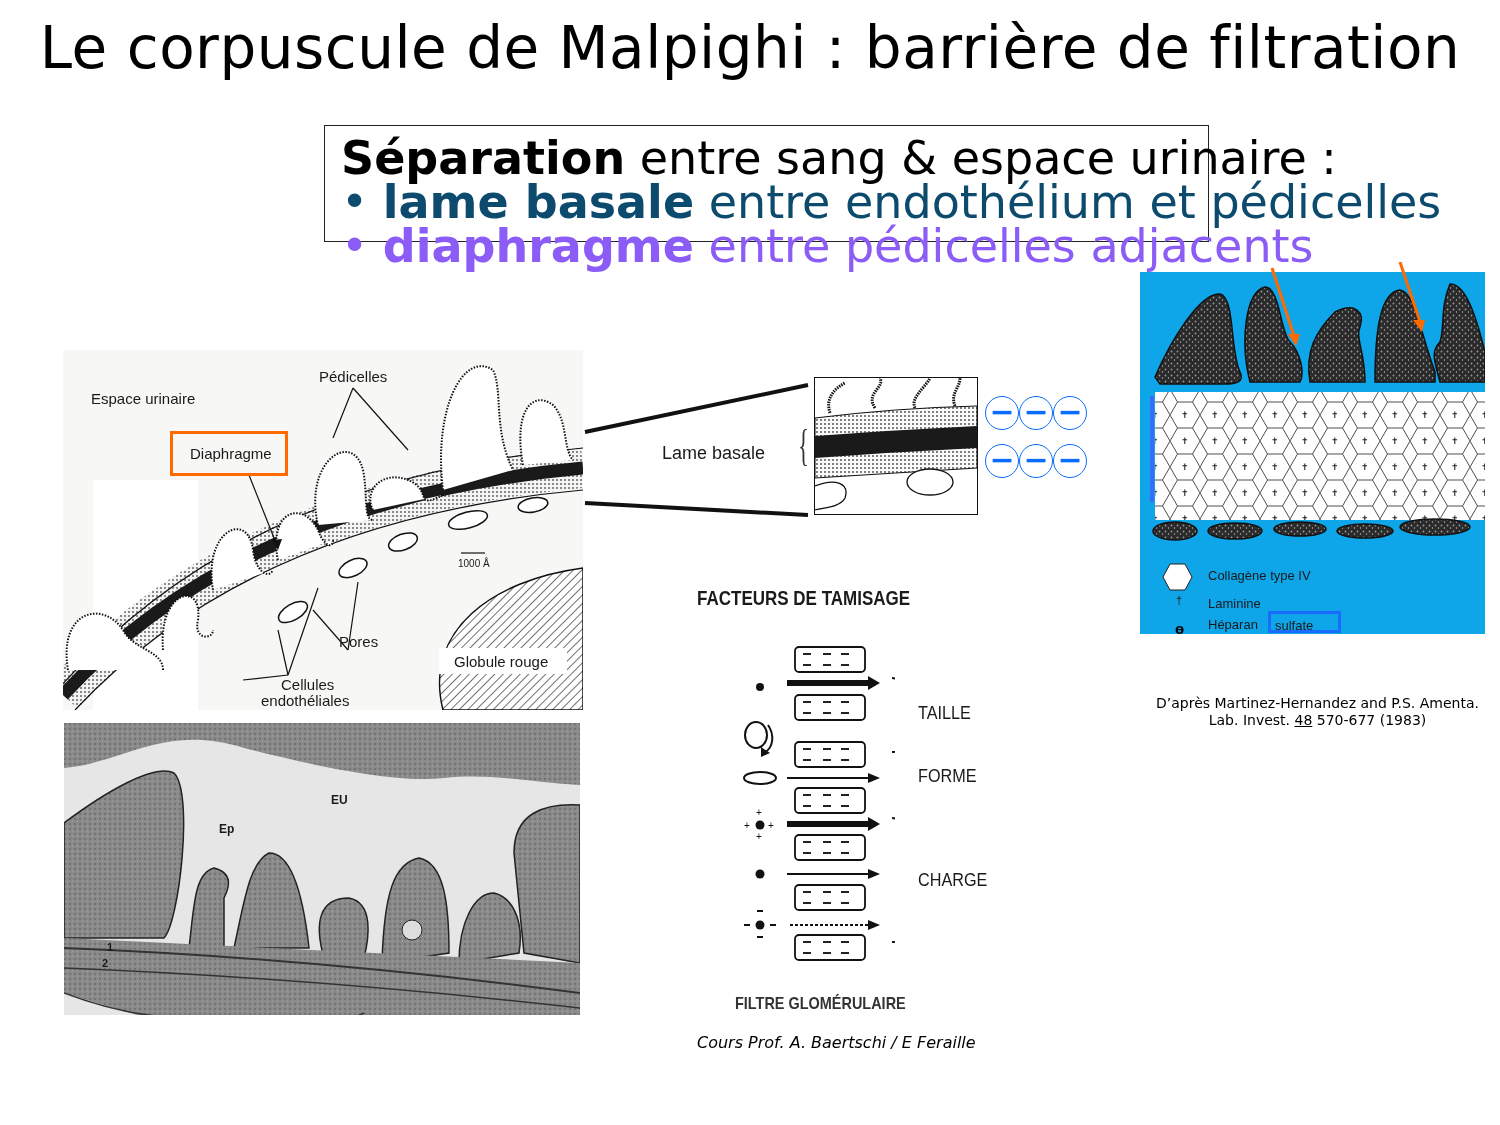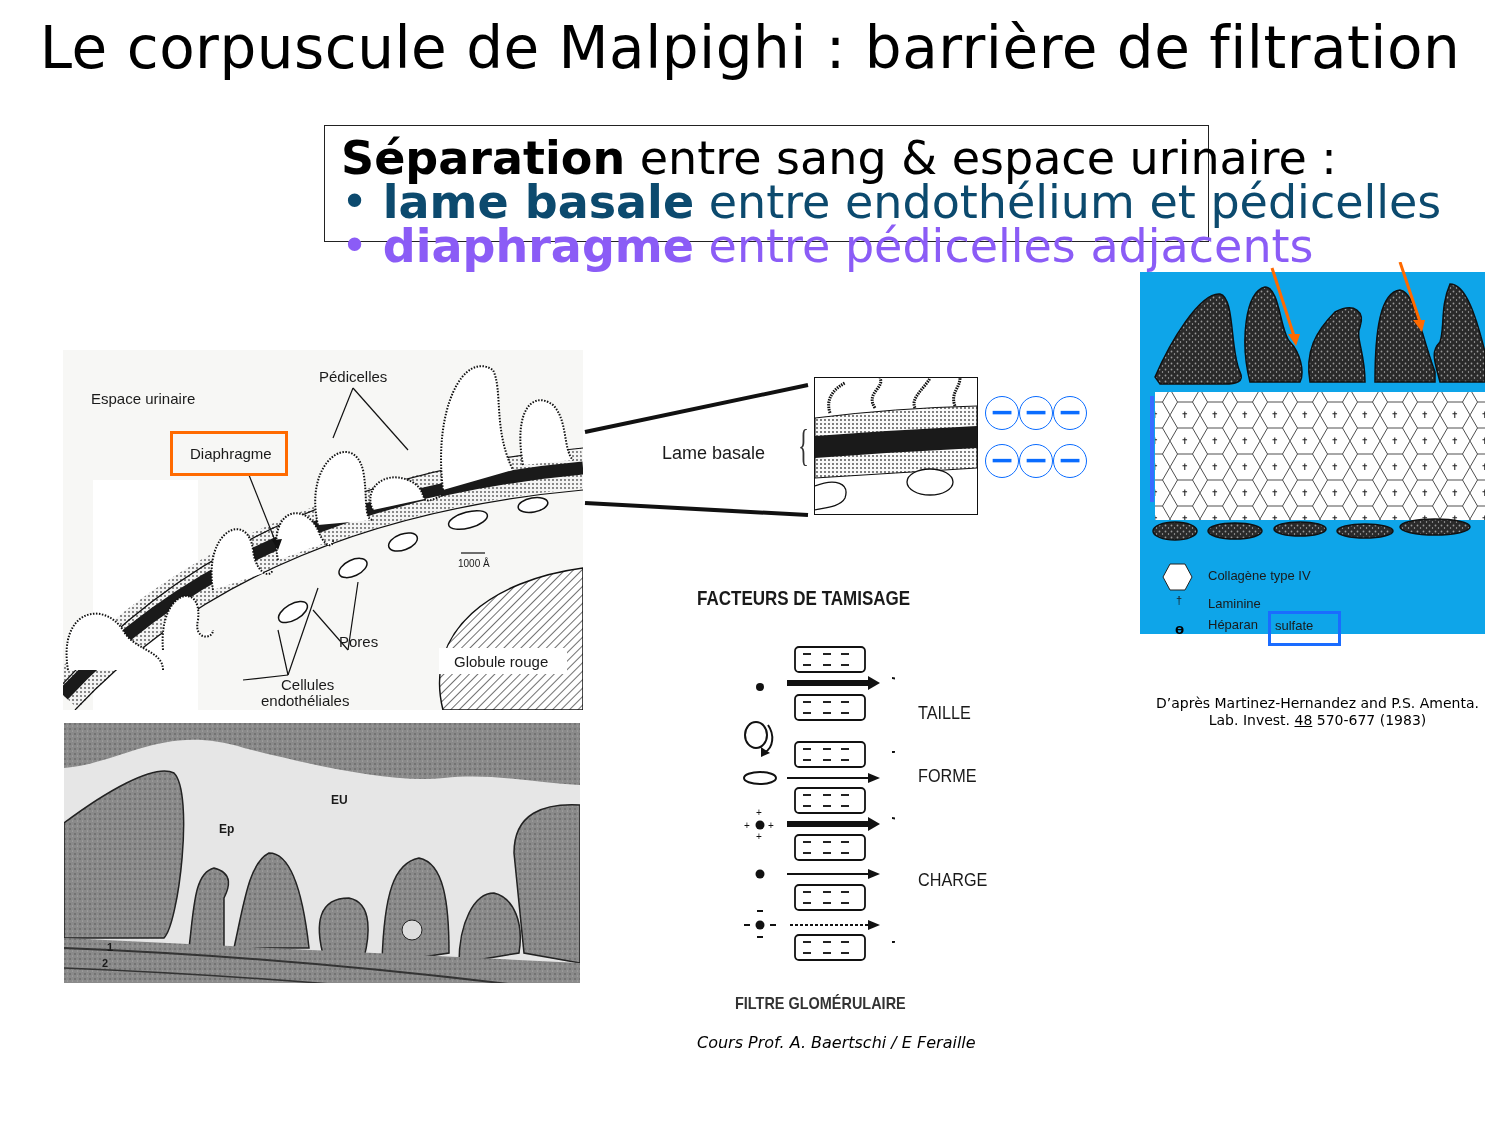--- a/index.html
+++ b/index.html
@@ -177,30 +177,30 @@
     <line x1="150" y1="0" x2="170" y2="60" stroke="#ff6a00" stroke-width="3"></line>
     <polygon points="163,58 175,58 172,70" fill="#ff6a00"></polygon>
   </svg>
   <div class="abs" style="left:10px; top:124px; width:4px; height:106px; background:#3a6bff;"></div>
   <div class="abs lbl" style="left:68px; top:296px; font-size:13px;">Collagène type IV</div>
   <div class="abs lbl" style="left:36px; top:322px; font-size:11px;">†</div>
   <div class="abs lbl" style="left:68px; top:324px; font-size:13px;">Laminine</div>
   <div class="abs lbl" style="left:35px; top:348px; font-size:15px; font-weight:bold; color:#000;">ɵ</div>
   <div class="abs lbl" style="left:68px; top:345px; font-size:13px;">Héparan</div>
 </div>
-<div class="abs" style="left:1268px; top:611px; width:73px; height:35px; border:3px solid #1a6cff; box-sizing:border-box; background:transparent;">
+<div class="abs" style="left:1268px; top:611px; width:73px; height:22px; border:3px solid #1a6cff; box-sizing:border-box; background:transparent;">
   <div class="lbl" style="position:absolute; left:4px; top:4px; font-size:13px;">sulfate</div>
 </div>
 
 <div class="abs caption" style="left:1125px; top:695px; width:385px; text-align:center; font-size:14px; line-height:17px;">
   <div>D’après Martinez-Hernandez and P.S. Amenta.</div>
   <div><span>Lab. Invest. </span><span style="text-decoration:underline;">48</span><span> 570-677 (1983)</span></div>
 </div>
 
-<div class="abs" style="left:64px; top:723px; width:516px; height:260px; background:#8d8d8d; overflow:hidden;">
+<div class="abs" style="left:64px; top:723px; width:516px; height:292px; background:#8d8d8d; overflow:hidden;">
   <svg width="516" height="360">
     <defs>
       <pattern id="noise" width="5" height="5" patternUnits="userSpaceOnUse">
         <rect width="5" height="5" fill="#8a8a8a"></rect>
         <circle cx="1" cy="1" r="0.8" fill="#555"></circle>
         <circle cx="3.5" cy="3" r="0.6" fill="#b0b0b0"></circle>
       </pattern>
     </defs>
     <rect width="516" height="360" fill="url(#noise)"></rect>
     <path d="M0,45 C60,40 100,0 180,25 C260,45 330,60 380,55 C430,50 470,60 516,62 L516,330 L0,330 Z" fill="#e6e6e6"></path>

